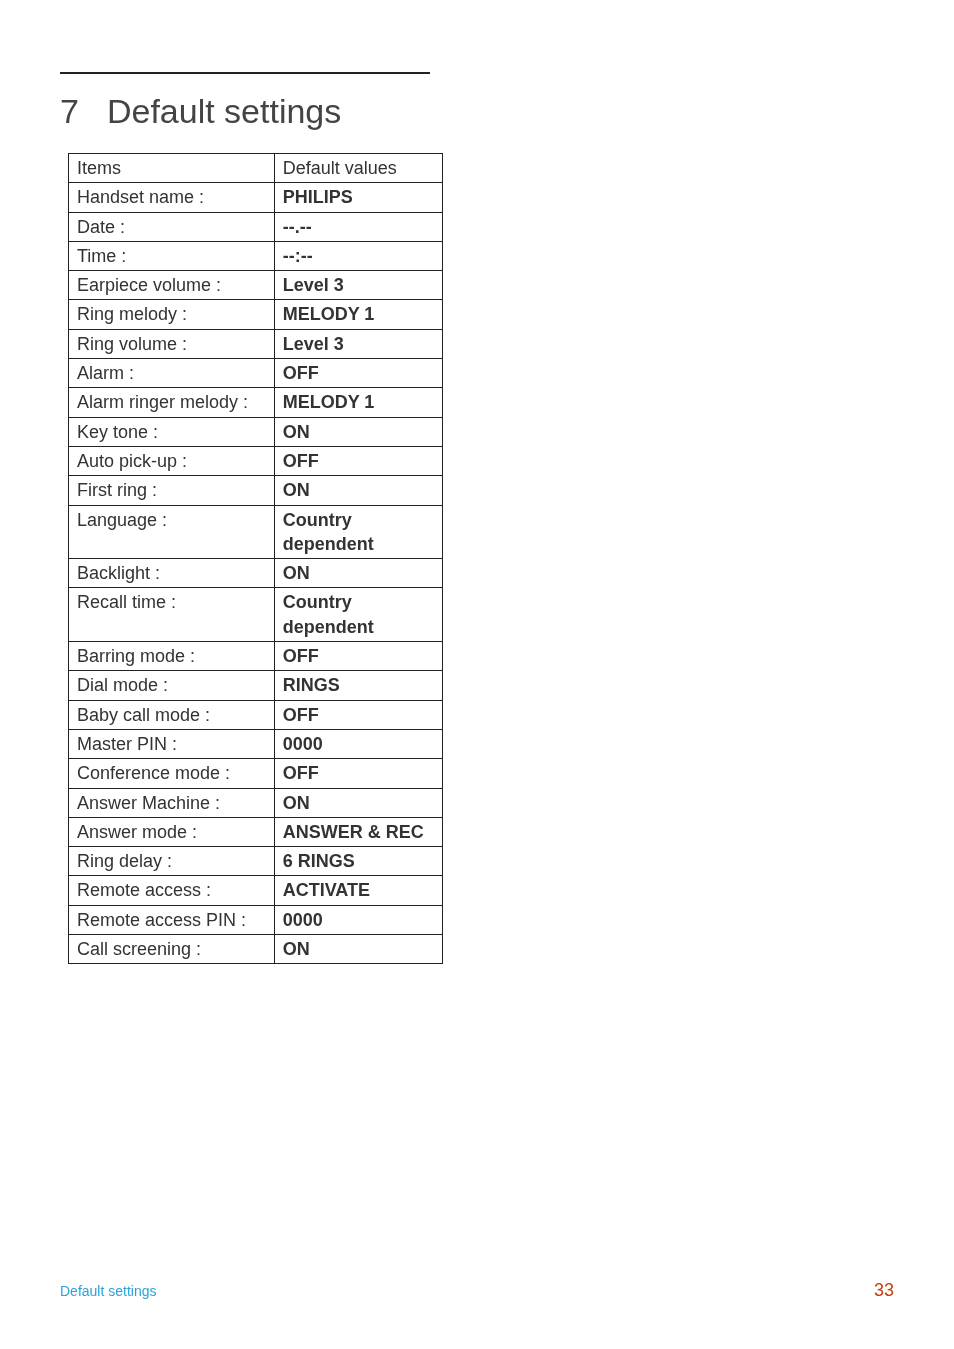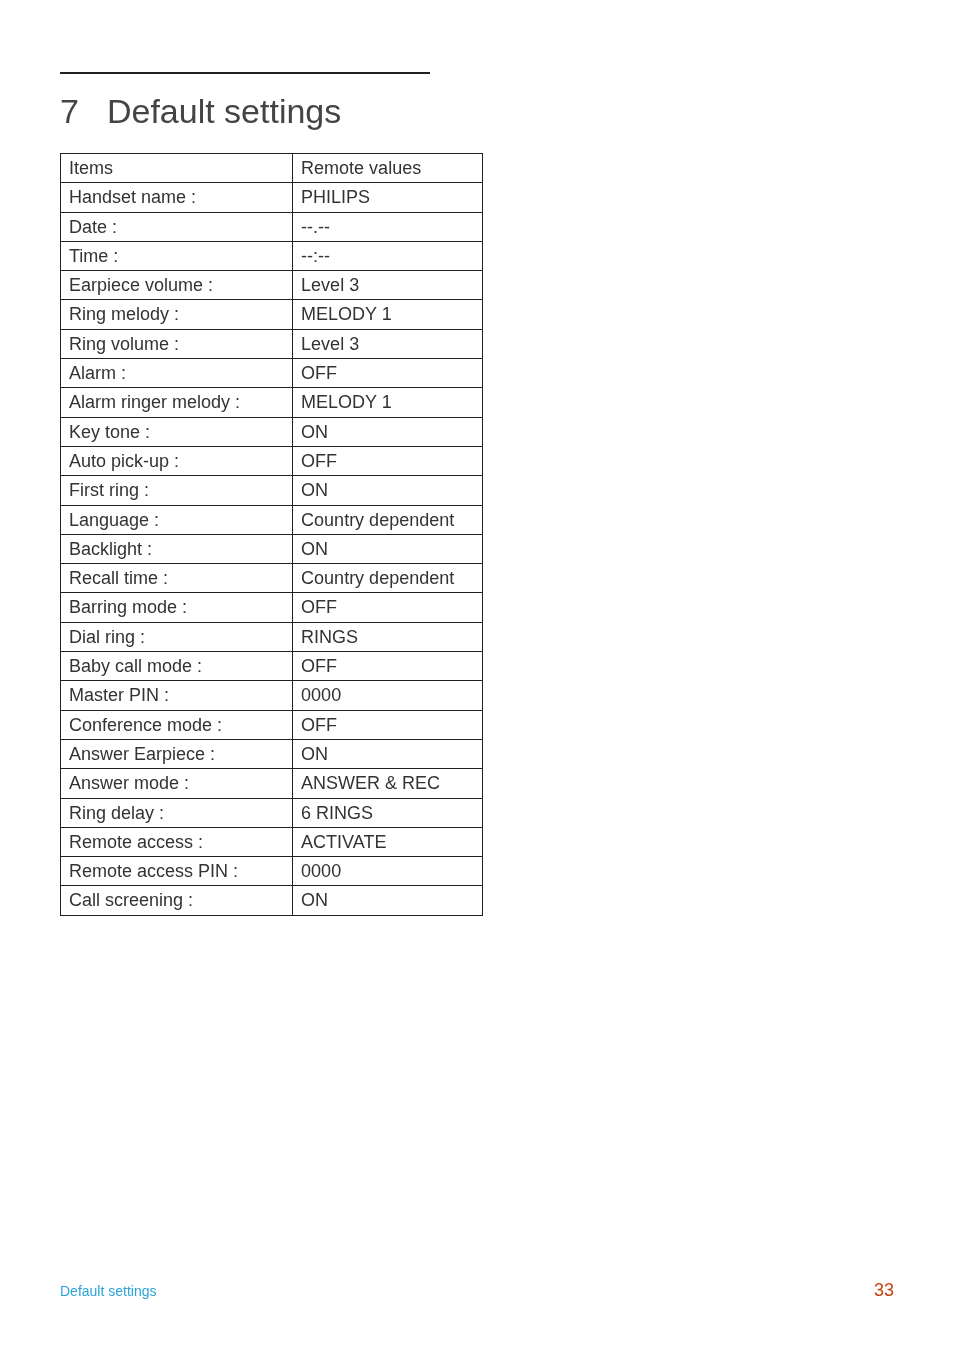--- a/index.html
+++ b/index.html
@@ -29,37 +29,38 @@
       font-family: "Gill Sans", "Gill Sans MT", Arial, sans-serif;
     }
     .heading .title {
       font-size: 34px;
       font-weight: 300;
       color: #444;
       font-family: "Gill Sans", "Gill Sans MT", Arial, sans-serif;
     }
     table.settings {
       border-collapse: collapse;
-      width: 423px;
+      width: 375px;
       font-size: 18px;
+      margin-left: 8px;
     }
     table.settings th, table.settings td {
       border: 1px solid #222;
       padding: 2px 8px 2px 8px;
       text-align: left;
       vertical-align: top;
       color: #333;
       font-weight: 400;
       line-height: 1.35;
     }
     table.settings th {
       font-weight: 400;
     }
     table.settings td.item { width: 55%; }
-    table.settings td.val { width: 45%; }
+    table.settings td.val { width: 45%; font-weight: bold; }
     .footer {
       position: absolute;
       bottom: 48px;
       left: 60px;
       right: 60px;
       display: flex;
       justify-content: space-between;
       align-items: baseline;
       font-size: 16px;
     }
@@ -75,21 +76,21 @@
 
   <div class="heading">
     <span class="num">7</span>
     <span class="title">Default settings</span>
   </div>
 
   <table class="settings">
     <thead>
       <tr>
         <th class="item">Items</th>
-        <th class="val">Remote values</th>
+        <th class="val">Default values</th>
       </tr>
     </thead>
     <tbody id="settings-body">
         <tr>
           <td class="item">Handset name :</td>
           <td class="val">PHILIPS</td>
         </tr>
         <tr>
           <td class="item">Date :</td>
           <td class="val">--.--</td>
@@ -140,37 +141,37 @@
         </tr>
         <tr>
           <td class="item">Recall time :</td>
           <td class="val">Country dependent</td>
         </tr>
         <tr>
           <td class="item">Barring mode :</td>
           <td class="val">OFF</td>
         </tr>
         <tr>
-          <td class="item">Dial ring :</td>
+          <td class="item">Dial mode :</td>
           <td class="val">RINGS</td>
         </tr>
         <tr>
           <td class="item">Baby call mode :</td>
           <td class="val">OFF</td>
         </tr>
         <tr>
           <td class="item">Master PIN :</td>
           <td class="val">0000</td>
         </tr>
         <tr>
           <td class="item">Conference mode :</td>
           <td class="val">OFF</td>
         </tr>
         <tr>
-          <td class="item">Answer Earpiece :</td>
+          <td class="item">Answer Machine :</td>
           <td class="val">ON</td>
         </tr>
         <tr>
           <td class="item">Answer mode :</td>
           <td class="val">ANSWER &amp; REC</td>
         </tr>
         <tr>
           <td class="item">Ring delay :</td>
           <td class="val">6 RINGS</td>
         </tr>

